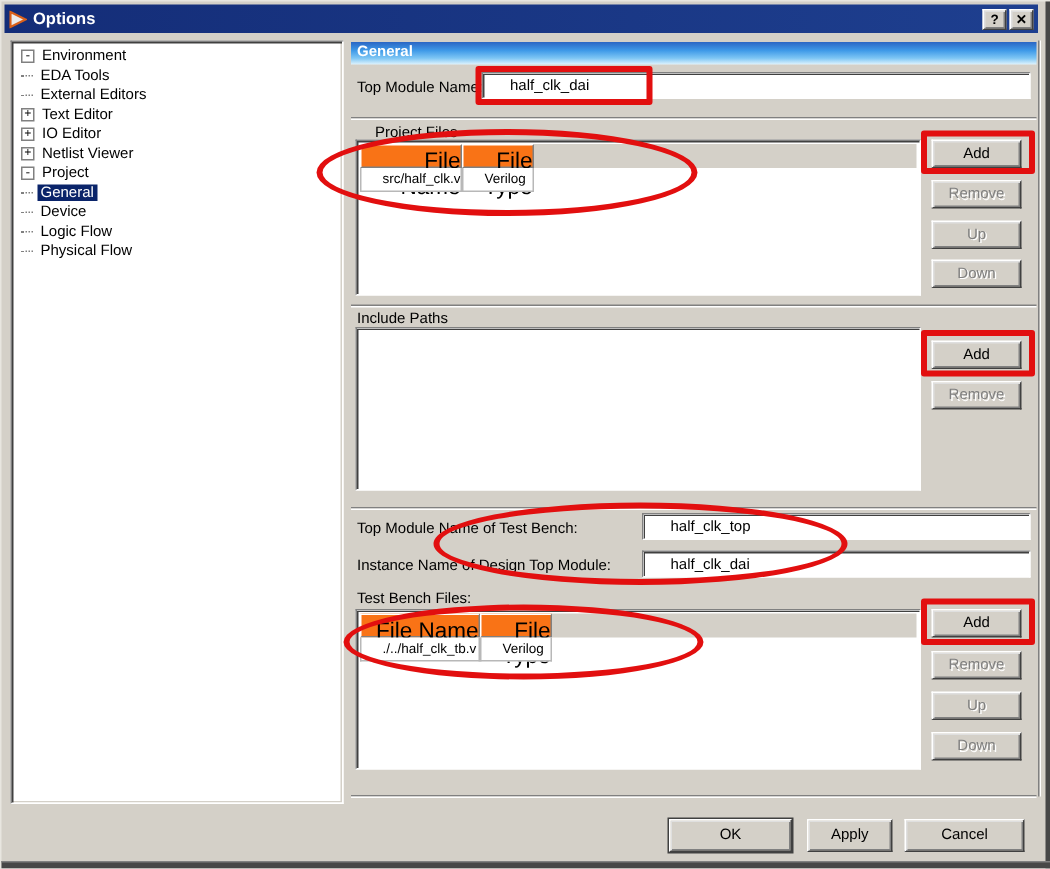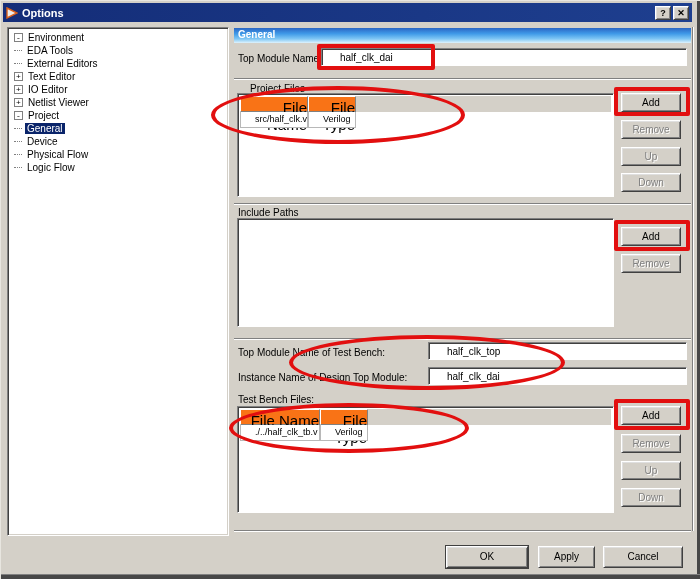--- a/index.html
+++ b/index.html
@@ -114,25 +114,25 @@
     <div class="trow d1">
       <span class="dash"></span>
       <span class="tlabel sel">General</span>
     </div>
     <div class="trow d1">
       <span class="dash"></span>
       <span class="tlabel">Device</span>
     </div>
     <div class="trow d1">
       <span class="dash"></span>
+      <span class="tlabel">Logic Flow</span>
+    </div>
+    <div class="trow d1">
+      <span class="dash"></span>
       <span class="tlabel">Physical Flow</span>
-    </div>
-    <div class="trow d1">
-      <span class="dash"></span>
-      <span class="tlabel">Logic Flow</span>
     </div>
   </div>
 
   <div class="sect-hdr">General</div>
 
   <span class="lbl" style="left:237px; top:52px;">Top Module Name:</span>
   <input class="field" style="left: 320px; top: 47px; width: 366px;" value="half_clk_dai">
 
   <div class="hgroove" style="left:233px; top:77px; width:457px;"></div>
 

